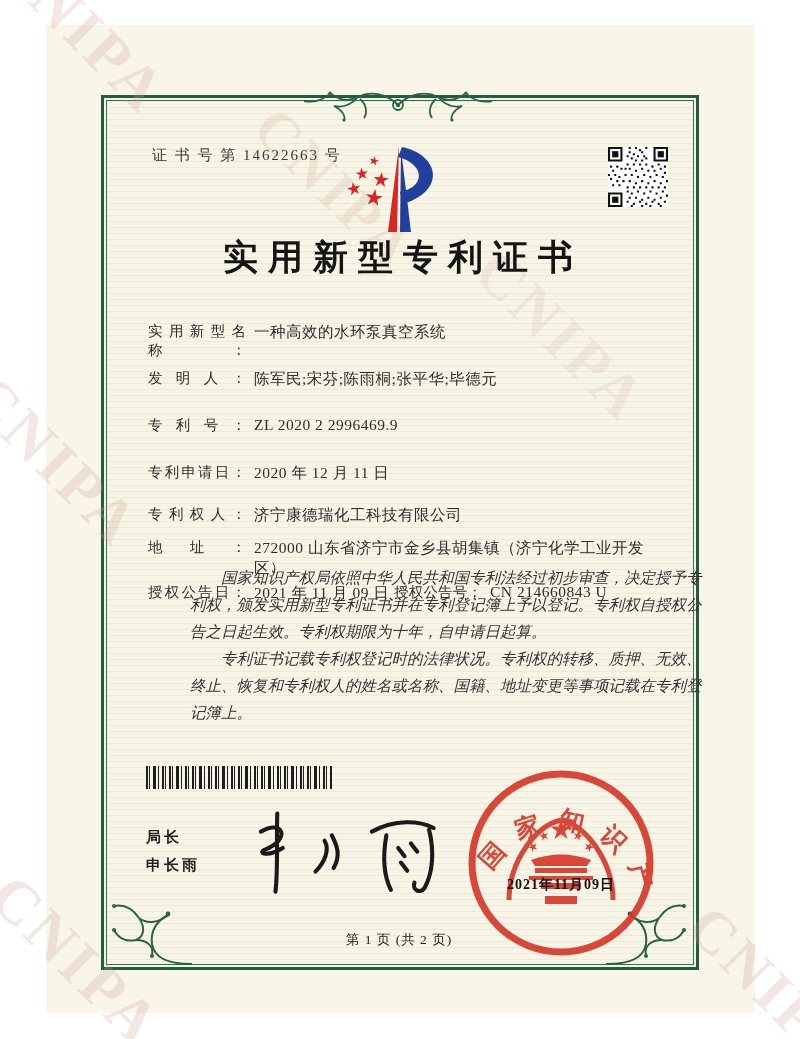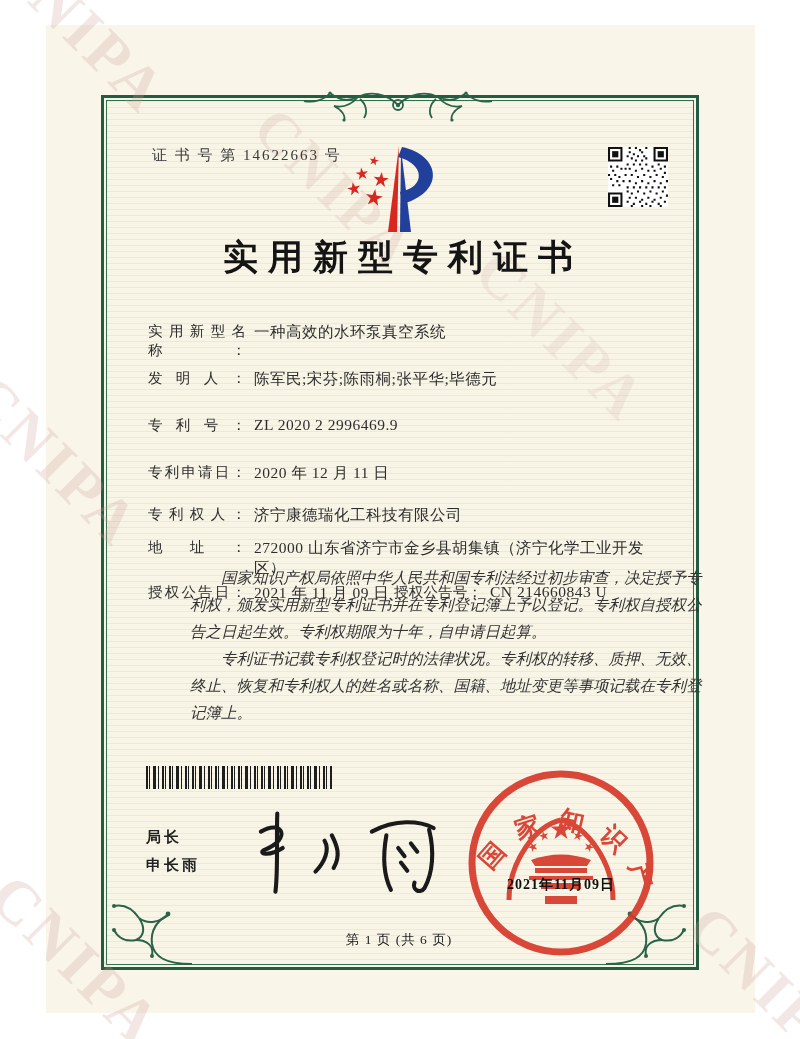--- a/index.html
+++ b/index.html
@@ -208,14 +208,14 @@
       <path d="M-30,-6 q30,-11 60,0 l-4,6 h-52 z"></path>
       <rect x="-26" y="2" width="52" height="5"></rect>
       <rect x="-32" y="10" width="64" height="4"></rect>
       <rect x="-20" y="17" width="40" height="6"></rect>
       <path d="M-52,34 C-52,-4 -26,-40 0,-46 M52,34 C52,-4 26,-40 0,-46" stroke="#d63a2a" stroke-width="5" fill="none"></path>
       <rect x="-16" y="30" width="32" height="8"></rect>
     </g>
   </svg>
   <div class="abs seal-date">2021年11月09日</div>
 
-  <div class="abs pageno">第 1 页 (共 6 页)</div>
+  <div class="abs pageno">第 1 页 (共 2 页)</div>
 </div>
 
 </body></html>

